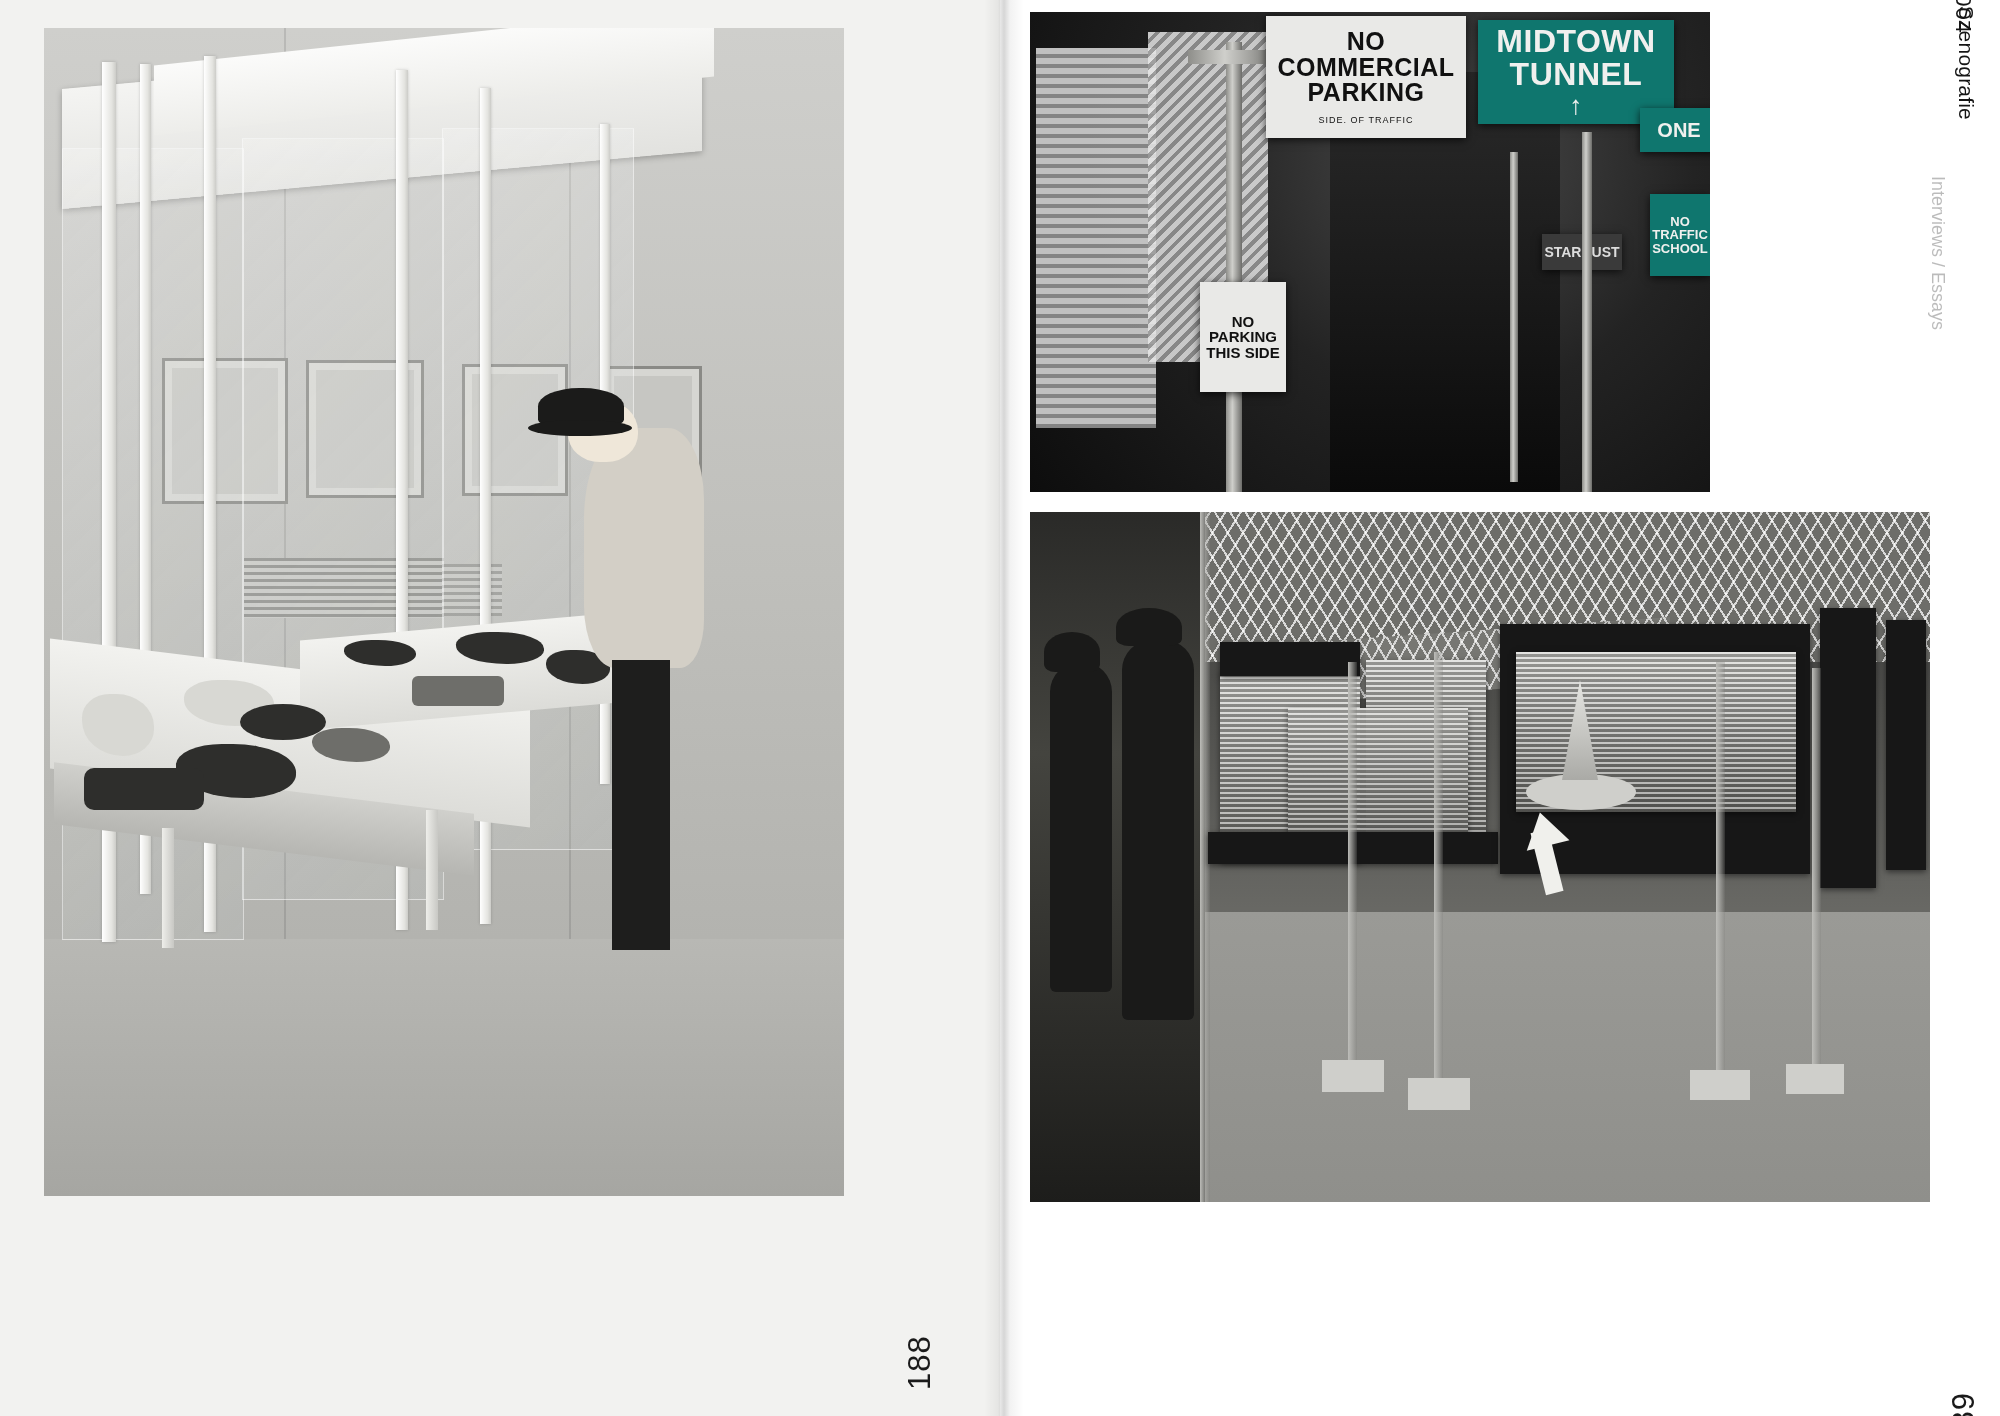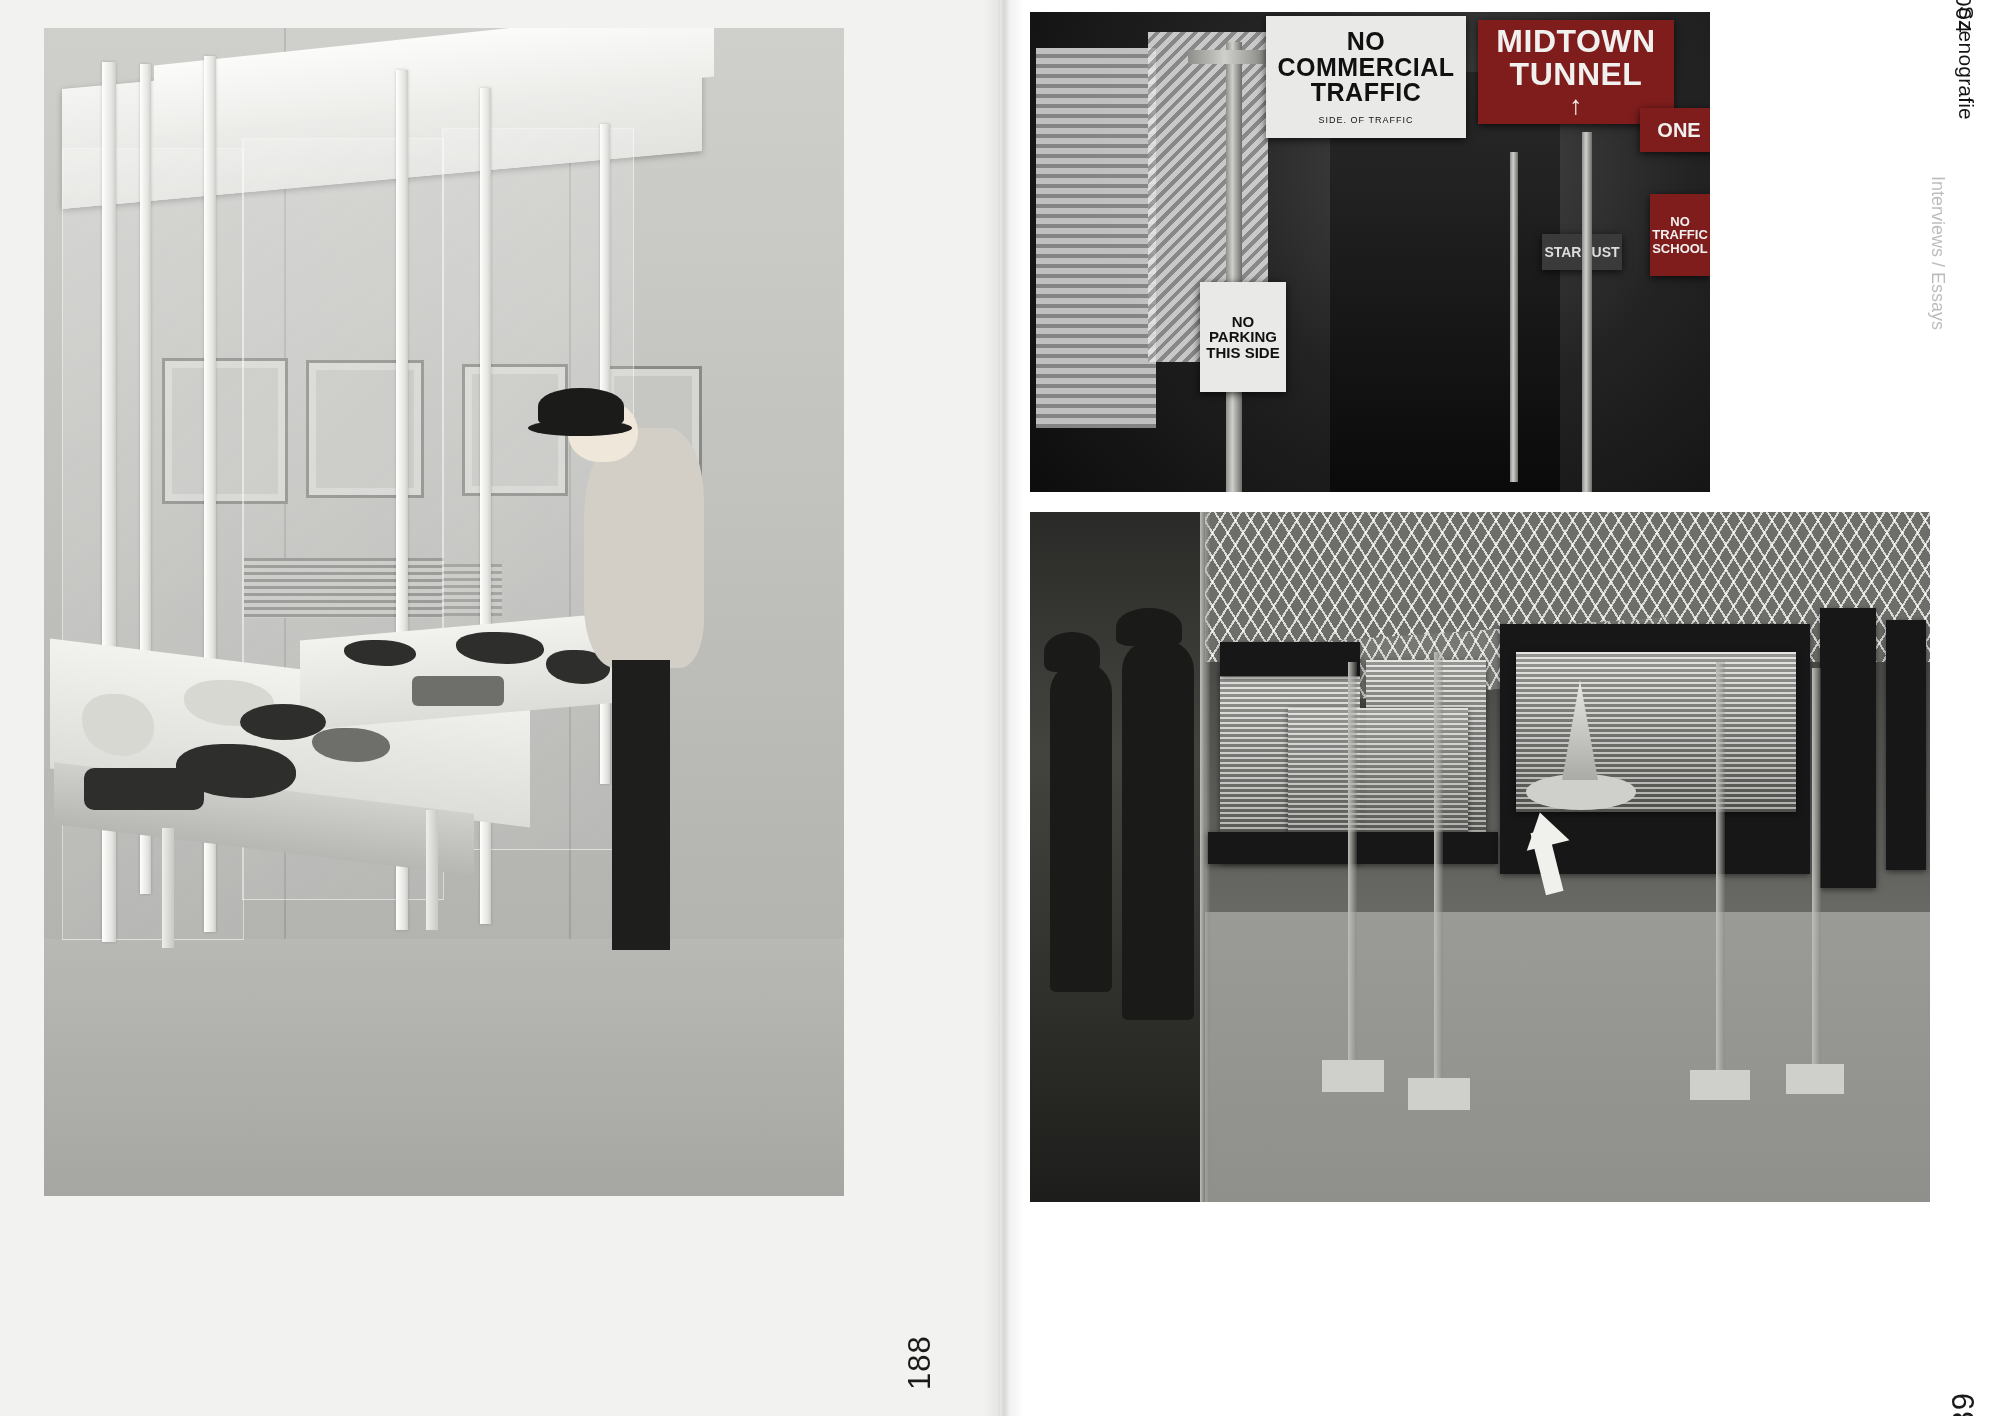--- a/index.html
+++ b/index.html
@@ -213,21 +213,21 @@
     font-weight: bold;
     text-align: center;
     line-height: 1.02;
     display: flex;
     flex-direction: column;
     justify-content: center;
     align-items: center;
     box-shadow: 0 2px 8px rgba(0,0,0,0.7);
   }
   #photo-signs .sign.dark {
-    background: #7f1d1d;
+    background: #0f766e;
     color: #f0f0ee;
   }
   #photo-signs .pole {
     position: absolute;
     background: linear-gradient(to right, #8e8e8a, #cfcfcb 40%, #6d6d6a);
   }
 
   
   #photo-street {
     left: 1030px;
@@ -421,21 +421,21 @@
   <div class="photo" id="photo-signs">
     <div class="bg"></div>
     <div class="collage"></div>
     <div class="collage2"></div>
     <div class="corridor"></div>
 
     <div class="pole" style="left:196px; top:30px; width:16px; height:450px;"></div>
     <div class="pole" style="left:158px; top:38px; width:92px; height:14px;"></div>
 
     <div class="sign" style="left:236px; top:4px; width:200px; height:122px; font-size:25px; letter-spacing:.5px;">
-      <span>NO COMMERCIAL TRAFFIC</span>
+      <span>NO COMMERCIAL PARKING</span>
       <span style="font-size:9px; font-weight:normal; margin-top:10px; letter-spacing:1px;">SIDE. OF TRAFFIC</span>
     </div>
 
     <div class="sign dark" style="left:448px; top:8px; width:196px; height:104px; font-size:32px; letter-spacing:.5px;">
       <span>MIDTOWN TUNNEL</span>
       <span style="font-size:26px; margin-top:2px;">↑</span>
     </div>
 
     <div class="sign dark" style="left:610px; top:96px; width:78px; height:44px; font-size:20px;">
       <span>ONE</span>

